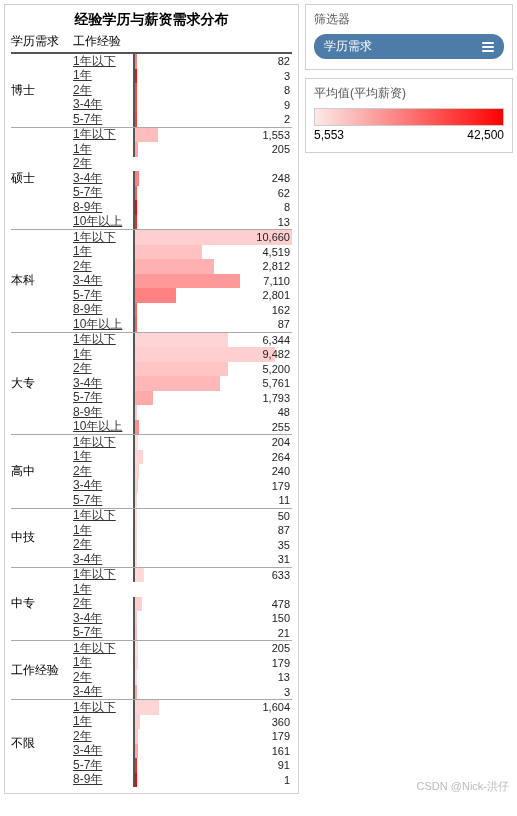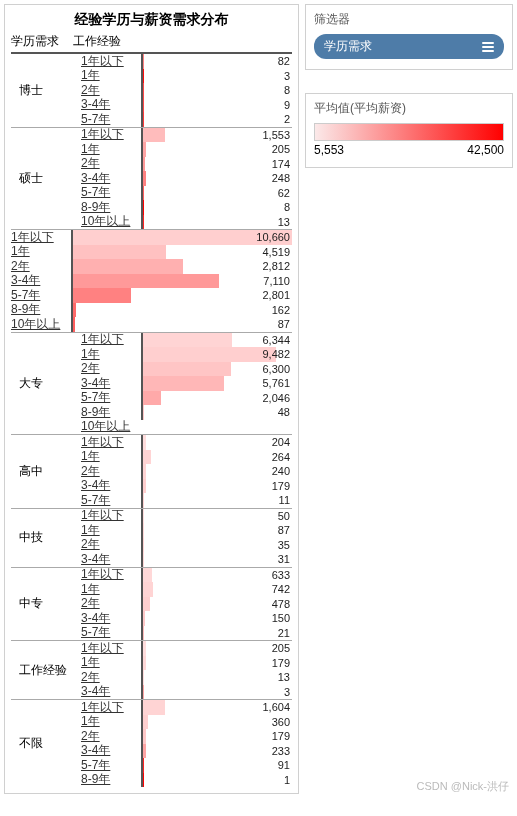--- a/index.html
+++ b/index.html
@@ -36,21 +36,20 @@
       display: flex;
       border-bottom: 1px solid #aaa;
     }
     .group:last-child { border-bottom: none; }
     .group-label {
       width: 62px;
       display: flex;
       align-items: center;
       font-size: 12px;
       padding-right: 2px;
-      margin-left: 8px;
     }
     .rows { flex: 1; }
     .row {
       display: flex;
       align-items: stretch;
       height: 14.5px;
     }
     .row-exp {
       width: 60px;
       font-size: 12px;
@@ -77,21 +76,21 @@
       display: flex;
       align-items: center;
       font-size: 11px;
       color: #222;
     }
     
     .right-panel {
       flex: 1;
       display: flex;
       flex-direction: column;
-      gap: 23px;
+      gap: 8px;
     }
     .card {
       border: 1px solid #d0d0d0;
       background: #fff;
       padding: 6px 8px 10px 8px;
     }
     .card-title {
       font-size: 12px;
       color: #555;
       margin-bottom: 6px;
@@ -201,24 +200,20 @@
             </div>
             <div class="row">
               <div class="row-exp">1年</div>
               <div class="row-bar">
                 <div class="bar" style="width: 1.92308%; background: rgb(255, 165, 165);"></div>
                 <div class="bar-label">205</div>
               </div>
             </div>
             <div class="row">
               <div class="row-exp">2年</div>
-              <div class="row-bar">
-                <div class="bar" style="width: 1.63227%; background: rgb(255, 153, 153);"></div>
-                <div class="bar-label">174</div>
-              </div>
             </div>
             <div class="row">
               <div class="row-exp">3-4年</div>
               <div class="row-bar">
                 <div class="bar" style="width: 2.32645%; background: rgb(255, 129, 129);"></div>
                 <div class="bar-label">248</div>
               </div>
             </div>
             <div class="row">
               <div class="row-exp">5-7年</div>
@@ -237,20 +232,21 @@
             <div class="row">
               <div class="row-exp">10年以上</div>
               <div class="row-bar">
                 <div class="bar" style="width: 1%; background: rgb(255, 35, 35);"></div>
                 <div class="bar-label">13</div>
               </div>
             </div>
           </div>
         </div>
         <div class="group">
+          <div class="group-label">本科</div>
           <div class="rows">
             <div class="row">
               <div class="row-exp">1年以下</div>
               <div class="row-bar">
                 <div class="bar" style="width: 100%; background: rgb(255, 207, 207);"></div>
                 <div class="bar-label">10,660</div>
               </div>
             </div>
             <div class="row">
               <div class="row-exp">1年</div>
@@ -310,46 +306,50 @@
               <div class="row-exp">1年</div>
               <div class="row-bar">
                 <div class="bar" style="width: 88.9493%; background: rgb(255, 207, 207);"></div>
                 <div class="bar-label">9,482</div>
               </div>
             </div>
             <div class="row">
               <div class="row-exp">2年</div>
               <div class="row-bar">
                 <div class="bar" style="width: 59.0994%; background: rgb(255, 197, 197);"></div>
-                <div class="bar-label">6,300</div>
+                <div class="bar-label">5,200</div>
               </div>
             </div>
             <div class="row">
               <div class="row-exp">3-4年</div>
               <div class="row-bar">
                 <div class="bar" style="width: 54.0432%; background: rgb(255, 183, 183);"></div>
                 <div class="bar-label">5,761</div>
               </div>
             </div>
             <div class="row">
               <div class="row-exp">5-7年</div>
               <div class="row-bar">
                 <div class="bar" style="width: 11.7824%; background: rgb(255, 169, 169);"></div>
-                <div class="bar-label">2,046</div>
+                <div class="bar-label">1,793</div>
               </div>
             </div>
             <div class="row">
               <div class="row-exp">8-9年</div>
               <div class="row-bar">
                 <div class="bar" style="width: 1%; background: rgb(255, 200, 200);"></div>
                 <div class="bar-label">48</div>
               </div>
             </div>
             <div class="row">
               <div class="row-exp">10年以上</div>
+              <div class="row-bar">
+                <div class="bar" style="width: 2.39212%; background: rgb(255, 141, 141);"></div>
+                <div class="bar-label">255</div>
+              </div>
             </div>
           </div>
         </div>
         <div class="group">
           <div class="group-label">高中</div>
           <div class="rows">
             <div class="row">
               <div class="row-exp">1年以下</div>
               <div class="row-bar">
                 <div class="bar" style="width: 1.9137%; background: rgb(255, 221, 221);"></div>
@@ -424,24 +424,20 @@
           <div class="rows">
             <div class="row">
               <div class="row-exp">1年以下</div>
               <div class="row-bar">
                 <div class="bar" style="width: 5.93809%; background: rgb(255, 216, 216);"></div>
                 <div class="bar-label">633</div>
               </div>
             </div>
             <div class="row">
               <div class="row-exp">1年</div>
-              <div class="row-bar">
-                <div class="bar" style="width: 6.9606%; background: rgb(255, 212, 212);"></div>
-                <div class="bar-label">742</div>
-              </div>
             </div>
             <div class="row">
               <div class="row-exp">2年</div>
               <div class="row-bar">
                 <div class="bar" style="width: 4.48405%; background: rgb(255, 207, 207);"></div>
                 <div class="bar-label">478</div>
               </div>
             </div>
             <div class="row">
               <div class="row-exp">3-4年</div>
@@ -513,21 +509,21 @@
               <div class="row-exp">2年</div>
               <div class="row-bar">
                 <div class="bar" style="width: 1.67917%; background: rgb(255, 200, 200);"></div>
                 <div class="bar-label">179</div>
               </div>
             </div>
             <div class="row">
               <div class="row-exp">3-4年</div>
               <div class="row-bar">
                 <div class="bar" style="width: 1.93246%; background: rgb(255, 165, 165);"></div>
-                <div class="bar-label">233</div>
+                <div class="bar-label">161</div>
               </div>
             </div>
             <div class="row">
               <div class="row-exp">5-7年</div>
               <div class="row-bar">
                 <div class="bar" style="width: 1%; background: rgb(255, 35, 35);"></div>
                 <div class="bar-label">91</div>
               </div>
             </div>
             <div class="row">

